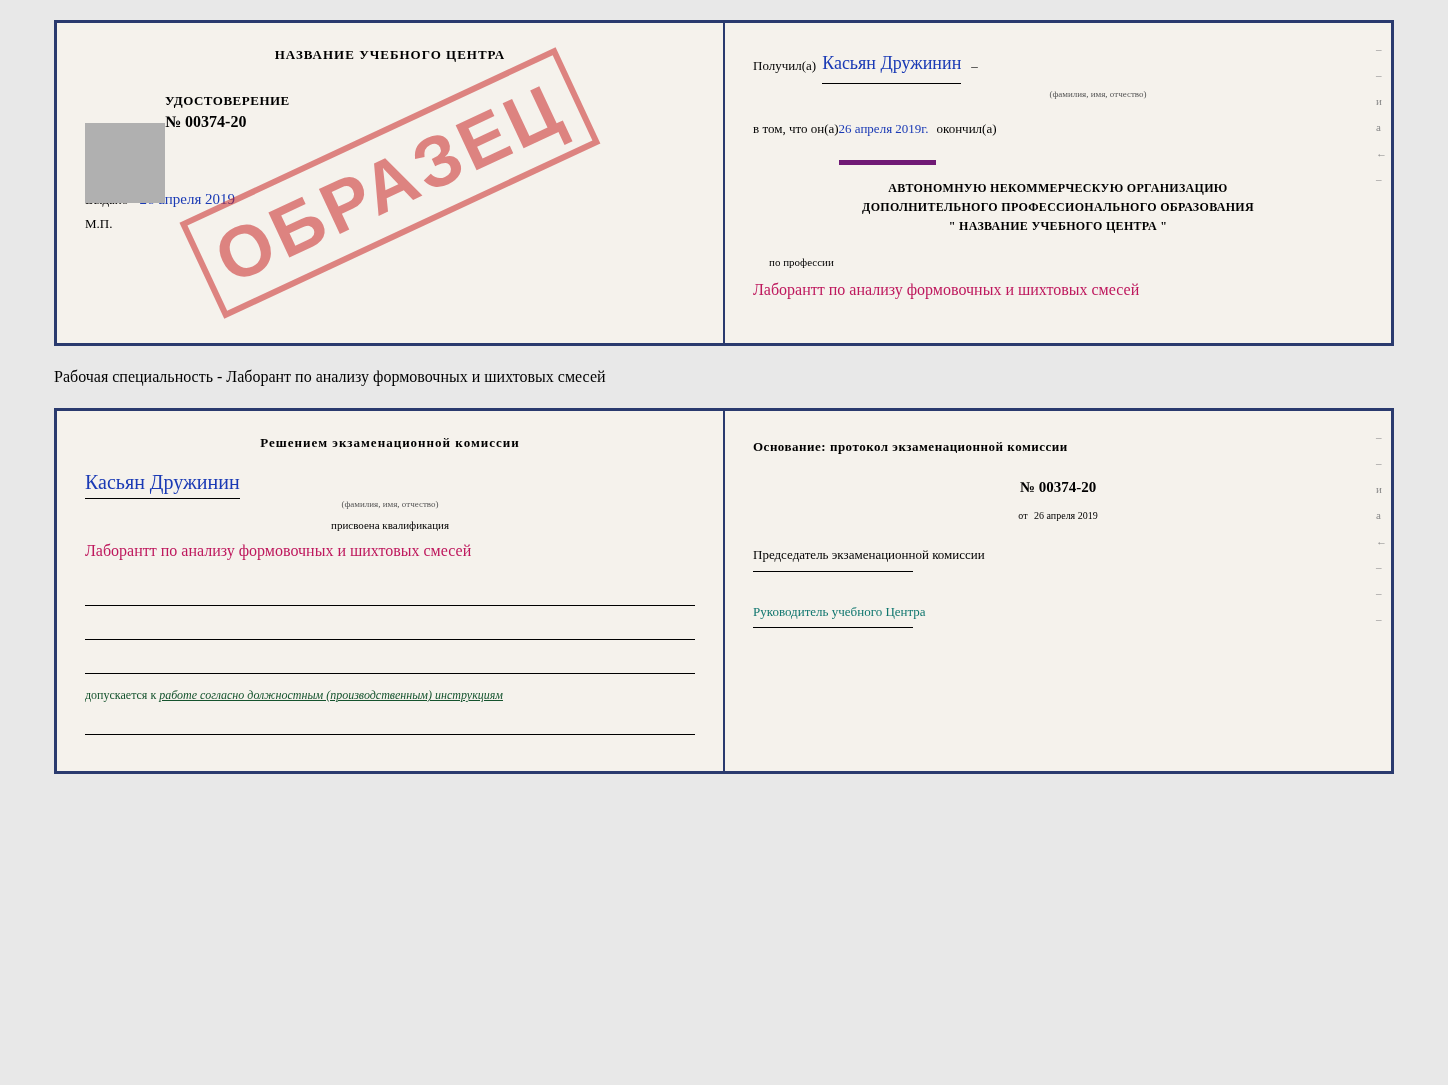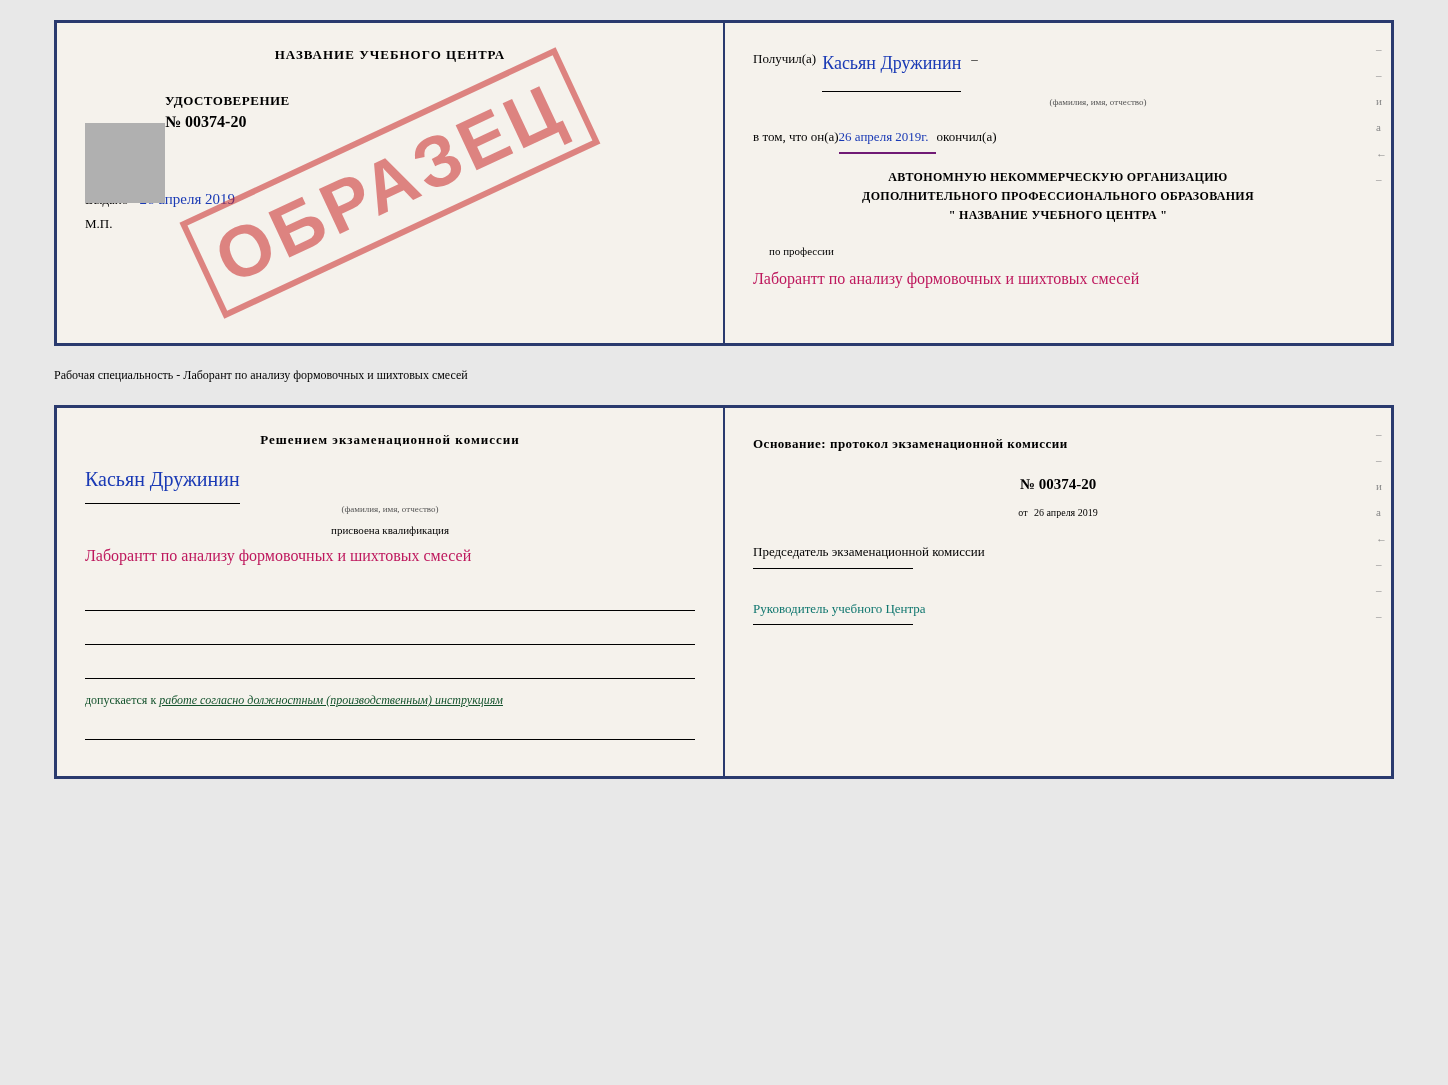--- a/index.html
+++ b/index.html
@@ -113,31 +113,31 @@
 
     
     .top-right-content {
       font-size: 13px;
       line-height: 1.8;
       color: #000;
     }
 
     .poluchil-line {
       display: flex;
-      align-items: flex-start;
+      align-items: center;
       gap: 6px;
       margin-bottom: 8px;
     }
 
     .handwritten {
       font-family: 'Segoe Script', 'Comic Sans MS', cursive;
       font-size: 18px;
       color: #1a3ab5;
       border-bottom: 1px solid #000;
-      padding-bottom: 12px;
+      padding-bottom: 4px;
     }
 
     .handwritten-small {
       font-family: 'Segoe Script', 'Comic Sans MS', cursive;
       font-size: 15px;
       color: #1a3ab5;
     }
 
     .subtitle-tiny {
       font-size: 9px;
@@ -151,22 +151,22 @@
       align-items: baseline;
       gap: 0;
       margin-top: 14px;
       margin-bottom: 14px;
     }
 
     .vtom-date {
       font-family: 'Segoe Script', 'Comic Sans MS', cursive;
       font-size: 13px;
       color: #1a3ab5;
-      border-bottom: 2px solid #701a75;
-      padding: 0 8px 4px 0;
+      border-bottom: 5px solid #701a75;
+      padding: 0 8px 20px 0;
     }
 
     .org-block {
       text-align: center;
       font-size: 12px;
       line-height: 1.6;
       font-weight: bold;
       letter-spacing: 0.3px;
       text-transform: uppercase;
       margin-bottom: 16px;
@@ -187,21 +187,21 @@
     .handwritten-prof {
       font-family: 'Segoe Script', 'Comic Sans MS', cursive;
       font-size: 16px;
       color: #be185d;
       line-height: 1.7;
     }
 
     
     .separator-label {
       width: 1340px;
-      font-size: 12px;
+      font-size: 16px;
       color: #000;
       padding: 4px 0;
     }
 
     
     .bottom-doc .doc-left {
       min-height: 340px;
     }
 
     .resheniem-title {

